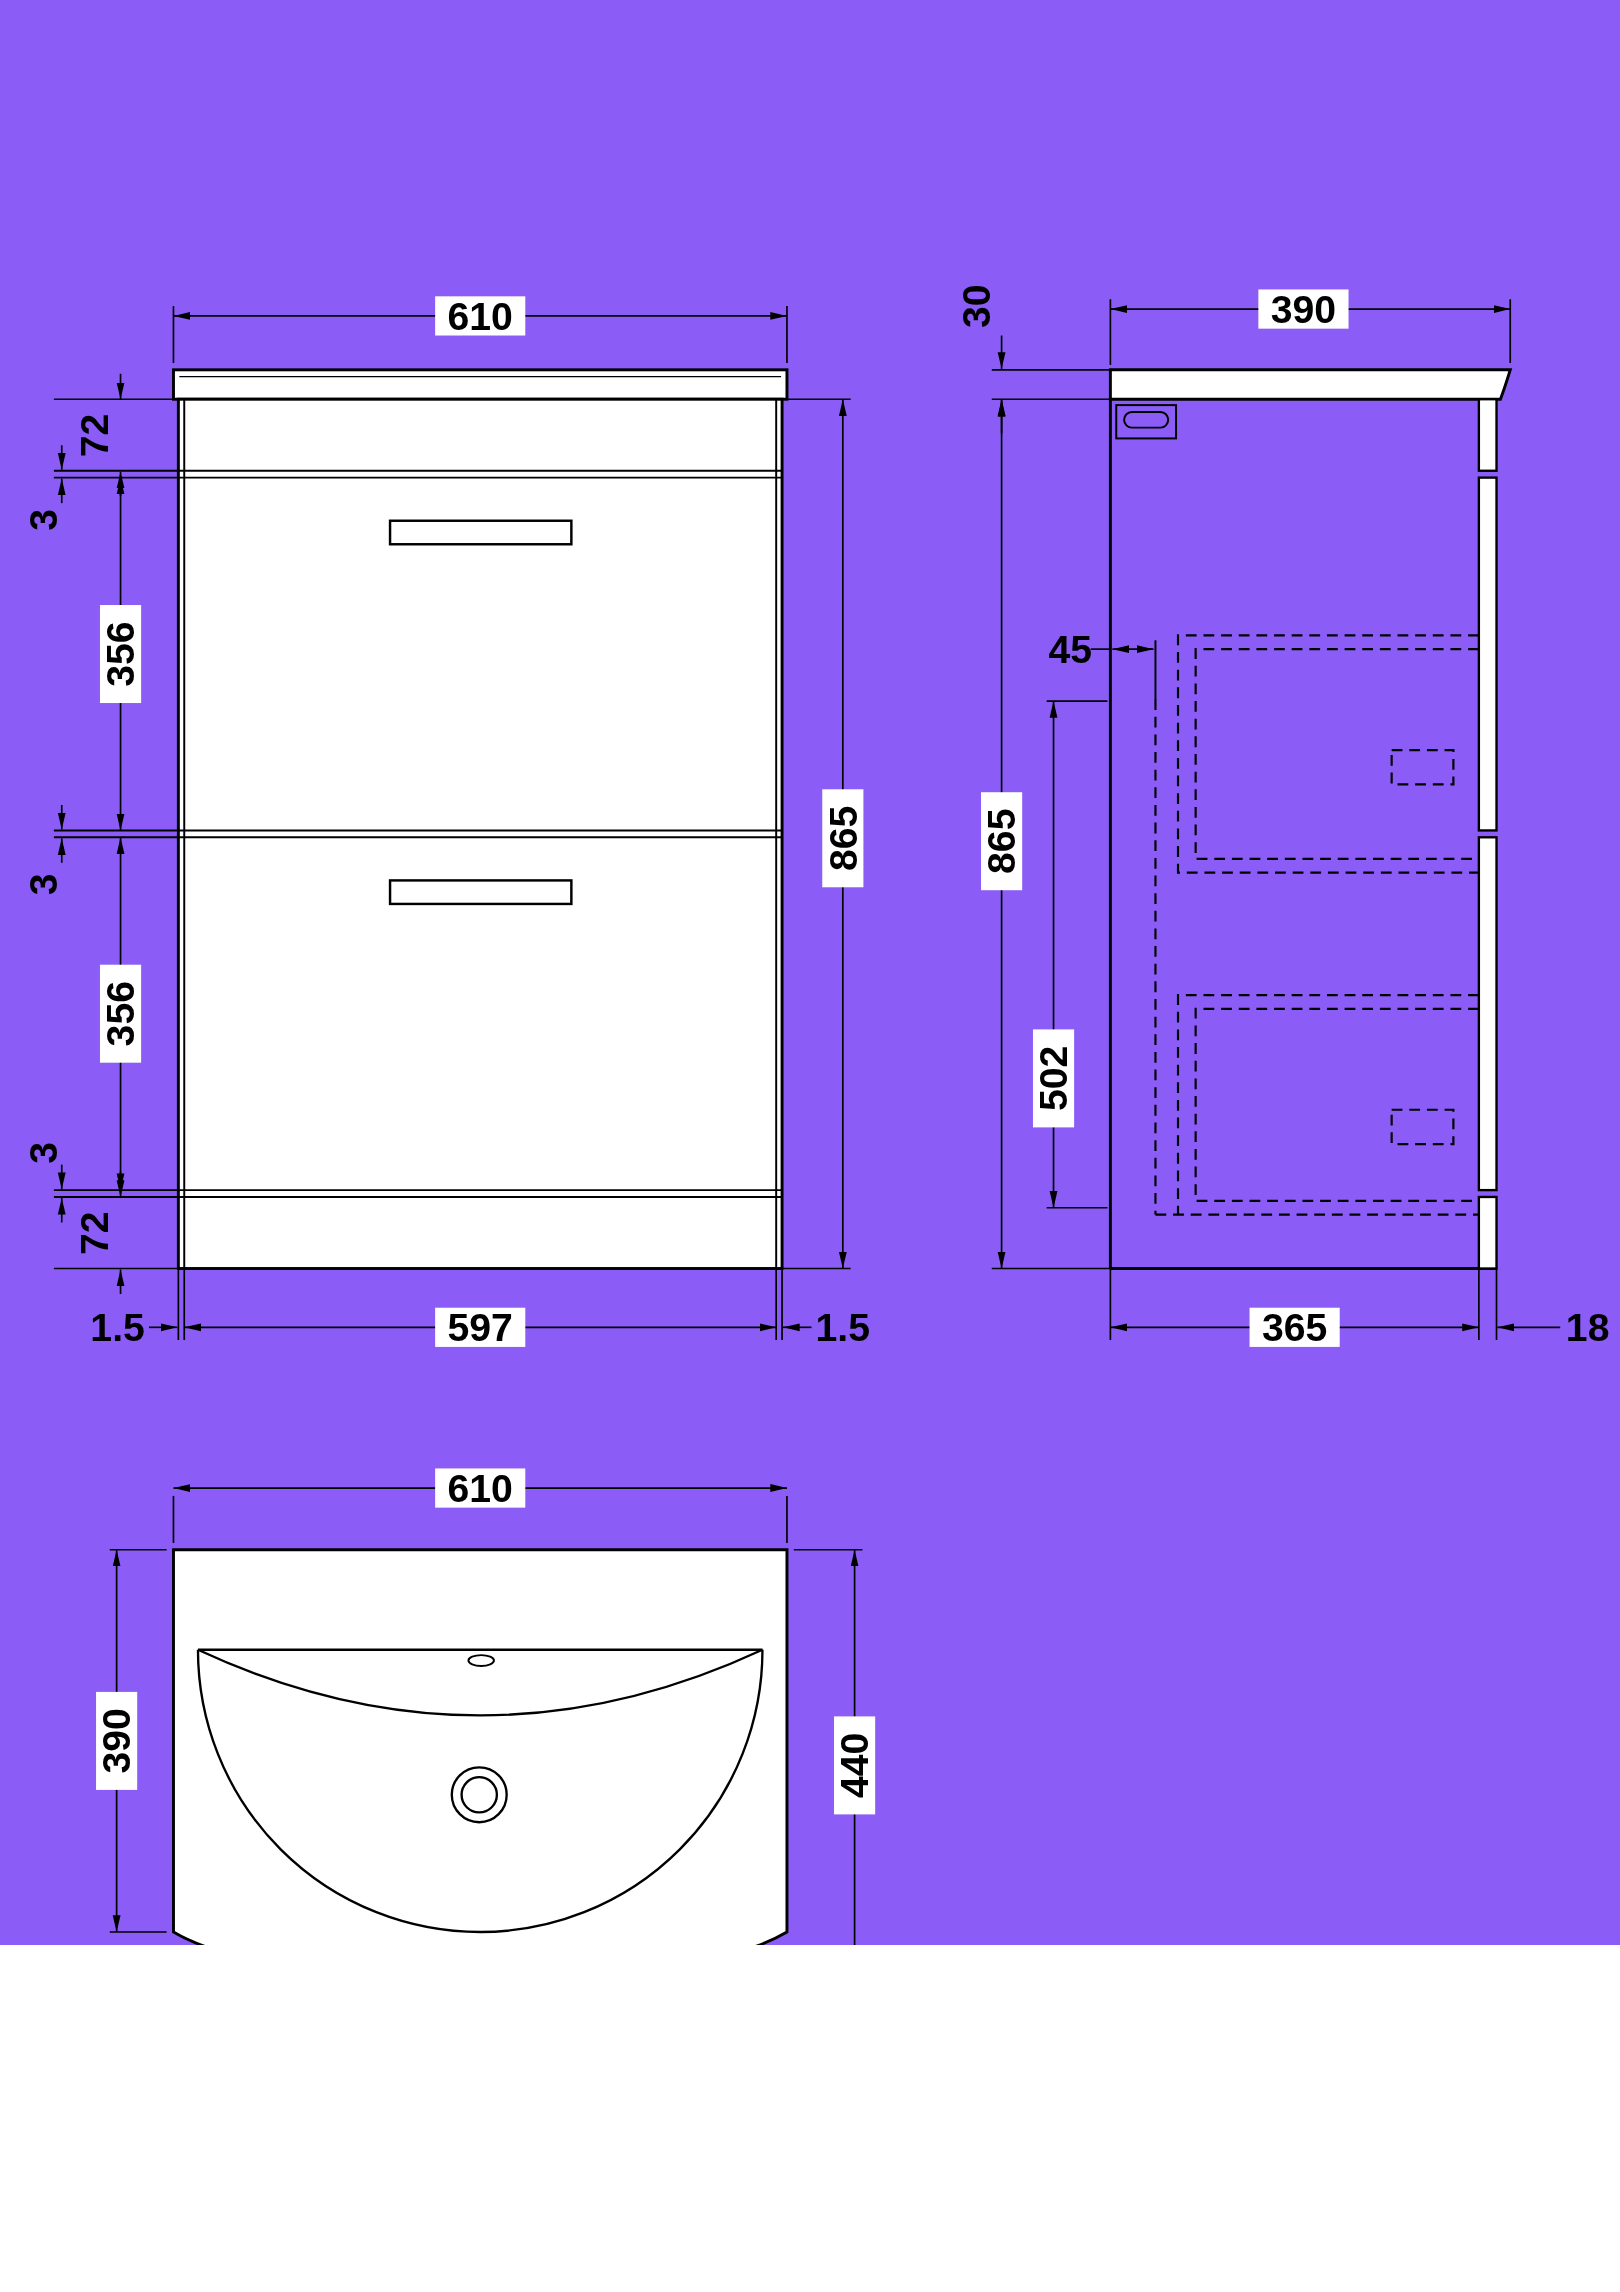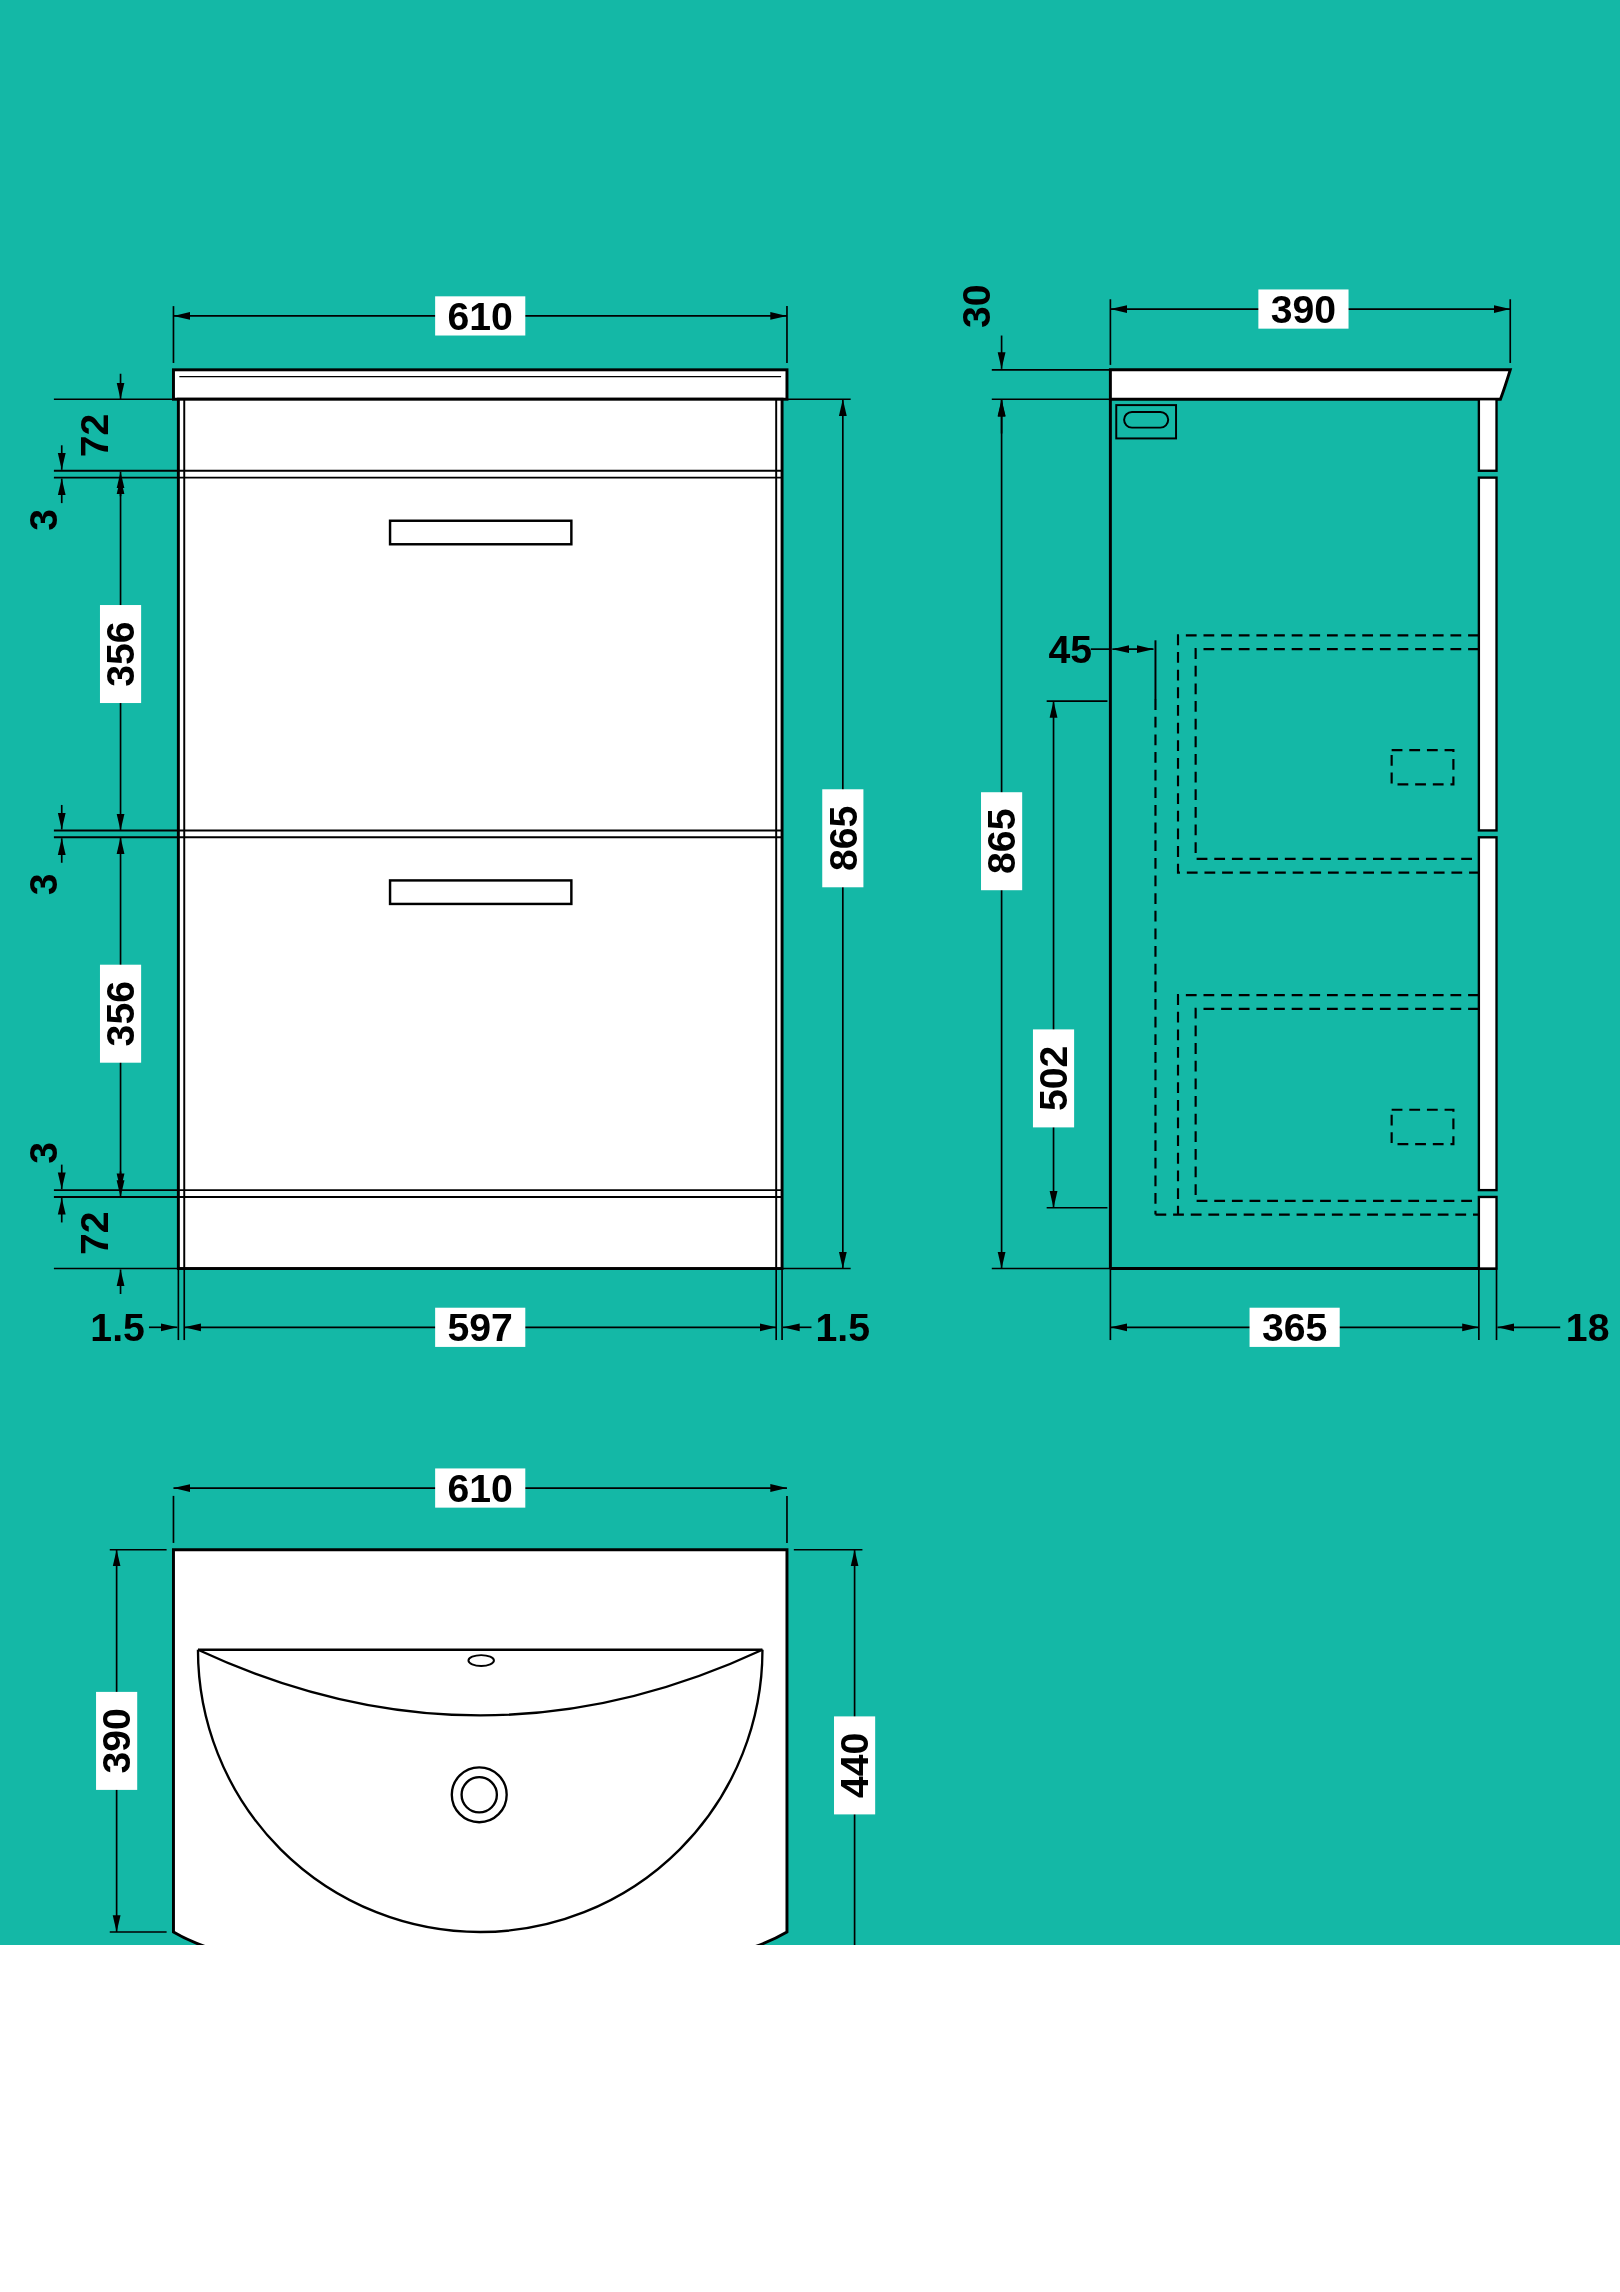--- a/index.html
+++ b/index.html
@@ -1,16 +1,16 @@
 <!DOCTYPE html>
 <html><head>
 <meta charset="utf-8">
 <style>
   html,body{margin:0;padding:0;background:#ffffff;}
-  .stage{width:1620px;height:1945px;background:#14b8a6;position:relative;}
+  .stage{width:1620px;height:1945px;background:#8b5cf6;position:relative;}
   svg{display:block;}
   .dim-text{font-family:"Liberation Sans",sans-serif;font-weight:bold;font-size:40px;fill:#000;}
   .obj{stroke:#000;fill:none;}
   .objf{stroke:#000;fill:#fff;}
   .dimline{stroke:#000;stroke-width:1.7;fill:none;}
   .extline{stroke:#000;stroke-width:1.7;fill:none;}
   .dash{stroke:#000;stroke-width:2.2;fill:none;stroke-dasharray:11 7;}
   .bgbox{fill:#ffffff;stroke:none;}
 </style>
 </head>

